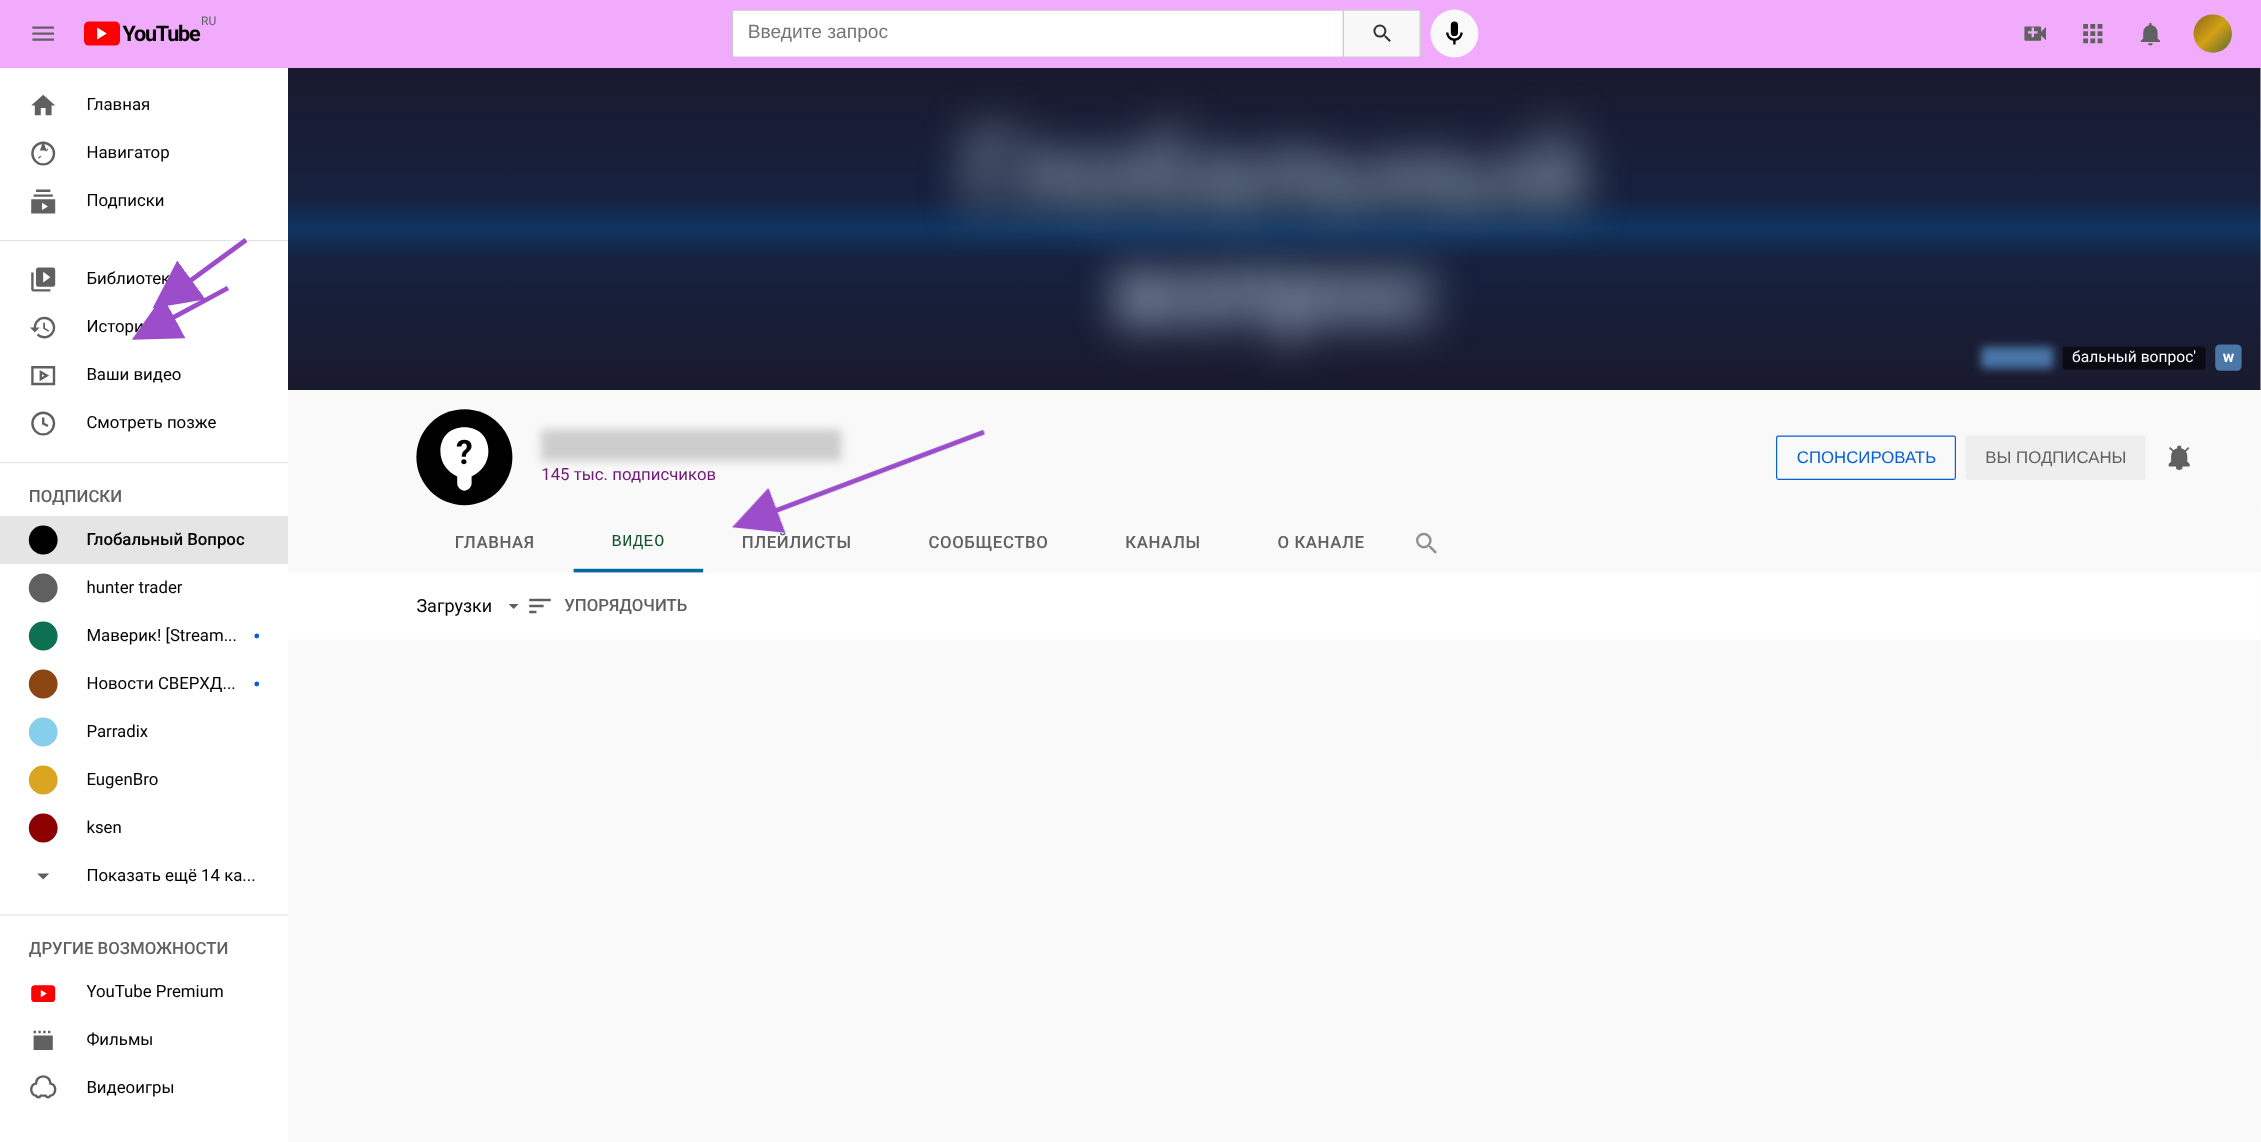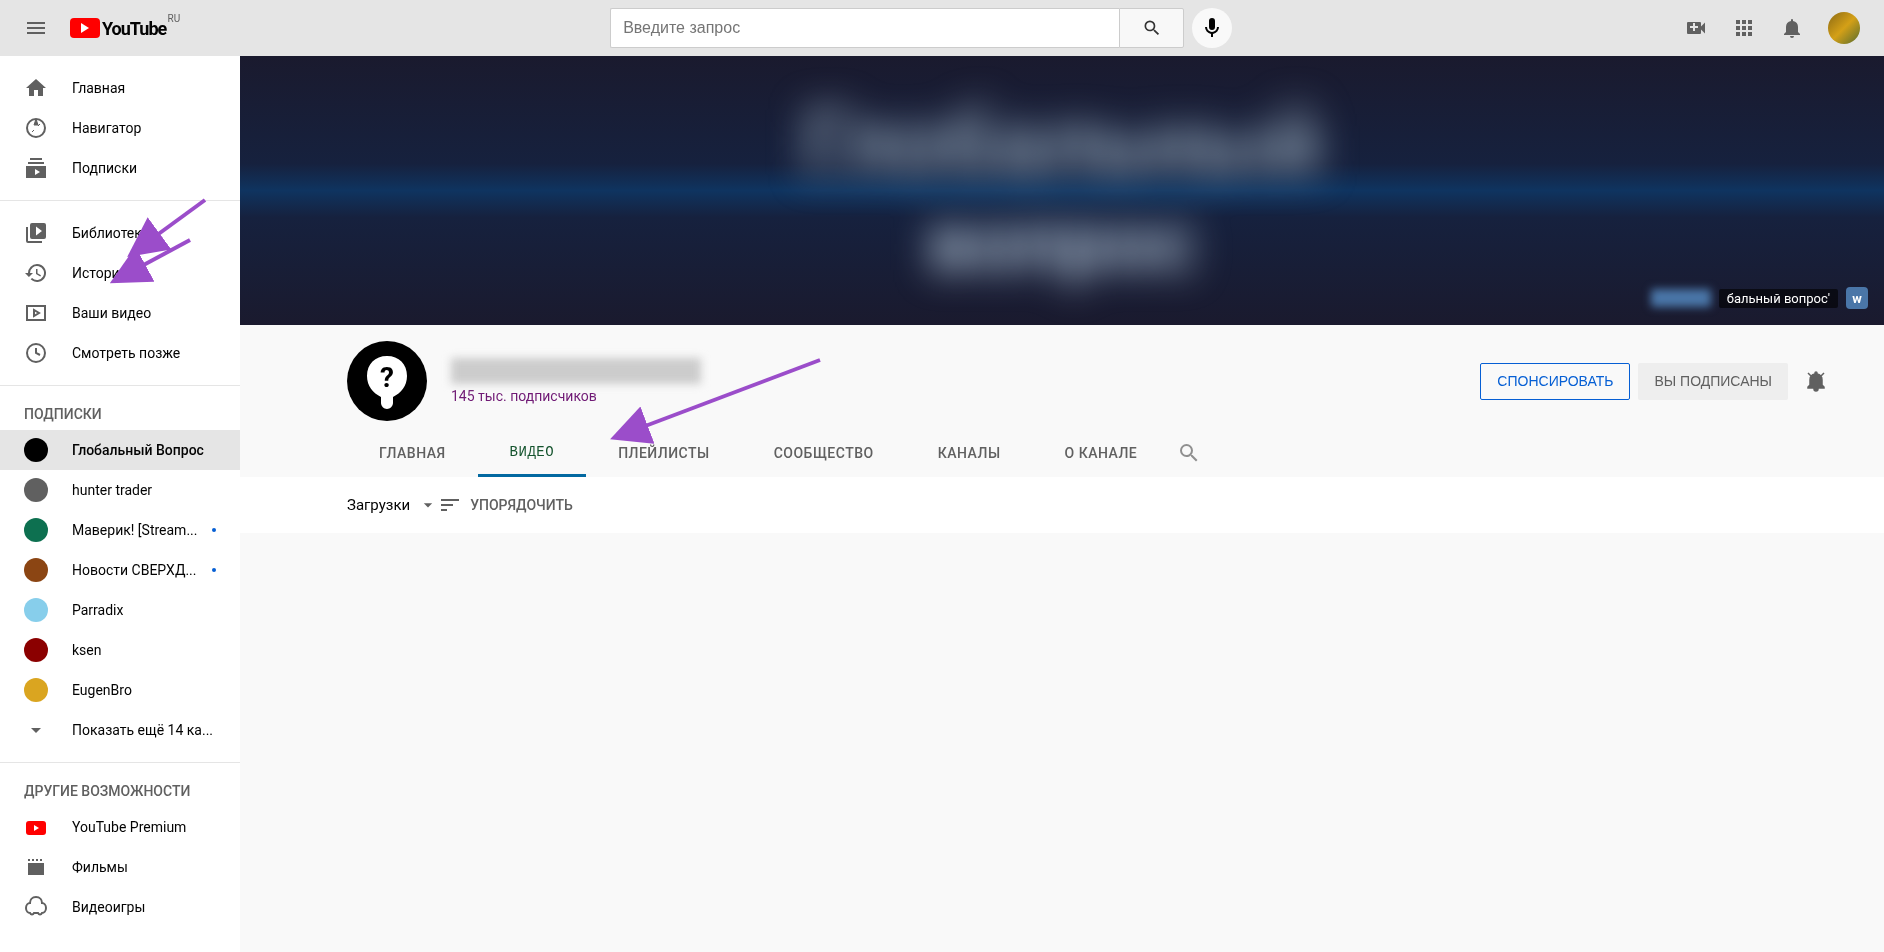--- a/index.html
+++ b/index.html
@@ -1,19 +1,19 @@
 <!DOCTYPE html>
 <html><head>
 <meta charset="utf-8">
 <style>
 * { margin: 0; padding: 0; box-sizing: border-box; }
 body { font-family: Roboto, Arial, sans-serif; font-size: 14px; color: #030303; background: #fff; overflow: hidden; }
 
 
-.header { height: 56px; display: flex; align-items: center; padding: 0 16px; justify-content: space-between; position: fixed; top: 0; left: 0; right: 0; background: #e5e5e5; z-index: 100; }
+.header { height: 56px; display: flex; align-items: center; padding: 0 16px; justify-content: space-between; position: fixed; top: 0; left: 0; right: 0; background: #f0abfc; z-index: 100; }
 .header-left { display: flex; align-items: center; }
 .menu-btn { width: 40px; height: 40px; display: flex; align-items: center; justify-content: center; cursor: pointer; border-radius: 50%; }
 .logo { display: flex; align-items: center; margin-left: 14px; position: relative; cursor: pointer; }
 .logo-icon { width: 30px; height: 20px; background: #ff0000; border-radius: 4px; display: flex; align-items: center; justify-content: center; }
 .logo-icon::after { content: ''; border-left: 8px solid #fff; border-top: 5px solid transparent; border-bottom: 5px solid transparent; }
 .logo-text { font-weight: 700; font-size: 18px; letter-spacing: -1px; margin-left: 2px; }
 .logo-sup { font-size: 10px; color: #606060; position: absolute; top: -5px; right: -14px; }
 .header-center { display: flex; align-items: flex-start; flex: 0 0 auto; }
 .search-box { width: 574px; height: 40px; display: flex; }
 .search-input { flex: 1; border: 1px solid #ccc; border-right: none; font-size: 16px; padding: 2px 12px; outline: none; border-radius: 2px 0 0 2px; }
@@ -204,26 +204,26 @@
       <div class="side-item">
         <div class="sub-avatar" style="background:#8b4513"></div>
         <span class="side-label">Новости СВЕРХД...</span>
         <span class="sub-dot"></span>
       </div>
       <div class="side-item">
         <div class="sub-avatar" style="background:#87ceeb"></div>
         <span class="side-label">Parradix</span>
       </div>
       <div class="side-item">
+        <div class="sub-avatar" style="background:#daa520"></div>
+        <span class="side-label">EugenBro</span>
+      </div>
+      <div class="side-item">
         <div class="sub-avatar" style="background:#8b0000"></div>
         <span class="side-label">ksen</span>
-      </div>
-      <div class="side-item">
-        <div class="sub-avatar" style="background:#daa520"></div>
-        <span class="side-label">EugenBro</span>
       </div>
     </div>
   <div class="side-item">
     <div class="side-icon">
         <svg width="24" height="24" viewBox="0 0 24 24">
           <path d="M7 10l5 5 5-5z" fill="#606060"></path>
         </svg>
       </div>
     <span class="side-label">Показать ещё 14 ка...</span>
   </div>

